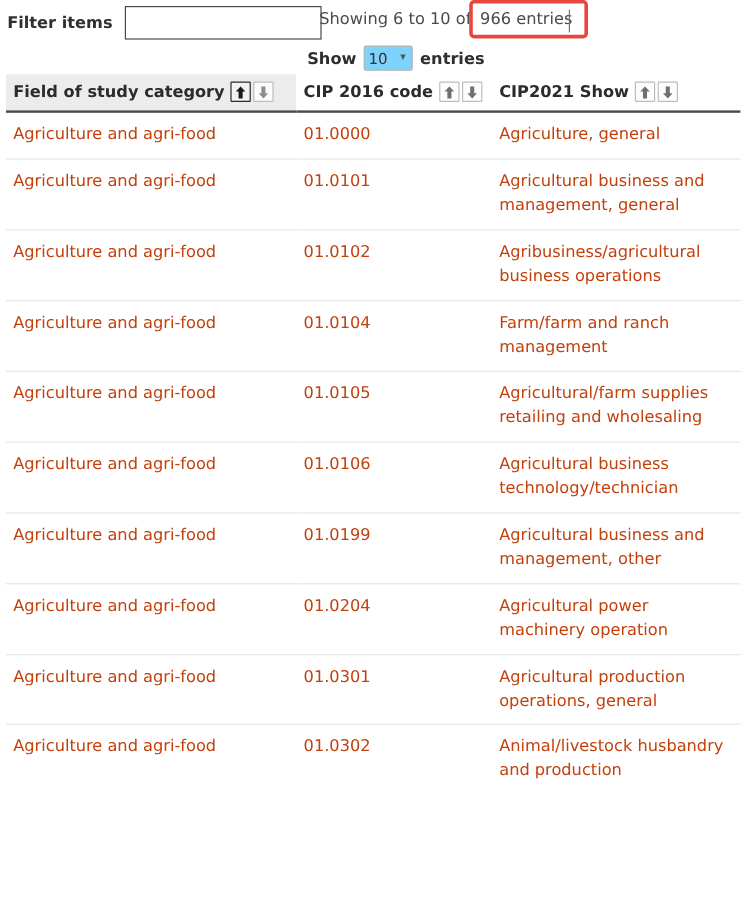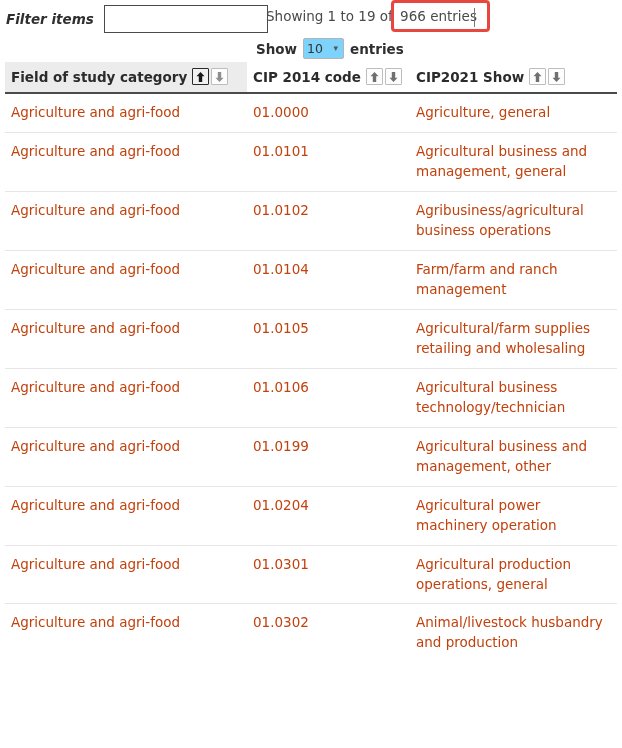--- a/index.html
+++ b/index.html
@@ -29,21 +29,20 @@
     align-items: center;
     height: 38px;
   }
   .filter-label {
     font-size: 13.5px;
     font-weight: bold;
     color: #2f2f2f;
     margin-left: 6px;
     margin-right: 10px;
     white-space: nowrap;
-    font-style: italic;
   }
   .filter-input {
     width: 164px;
     height: 28px;
     box-sizing: border-box;
     border: 1px solid #4a4a4a;
     background: #ffffff;
     outline: none;
     font-family: "DejaVu Sans", "Liberation Sans", sans-serif;
     font-size: 13px;
@@ -191,21 +190,21 @@
 <body>
 
 <div class="controls">
 
   <div class="filter-row">
     <span class="filter-label">Filter items</span>
     <input class="filter-input" type="text" value="" placeholder="" style="">
   </div>
 
   <div class="showing-wrap">
-    <span>Showing 1 to 19 of </span><span class="entries-highlight">966 entries</span>
+    <span>Showing 6 to 10 of </span><span class="entries-highlight">966 entries</span>
   </div>
   <div class="text-caret"></div>
 
   <div class="length-row">
     <span class="lbl">Show</span>
     <span class="select-wrap">
       <select class="length-select">
         <option>10</option>
       </select>
       <span class="select-arrow">▾</span>
@@ -237,21 +236,21 @@
               <svg width="11" height="12" viewBox="0 0 11 12">
                   <path d="M5.5 11 L9.5 6.8 H7.2 V1 H3.8 V6.8 H1.5 Z" fill="#8e8e8e"></path>
                 </svg>
             </span>
           </span>
         </div>
       </th>
 
       <th>
         <div class="th-inner">
-          <span>CIP 2014 code</span>
+          <span>CIP 2016 code</span>
           <span class="sort-btns">
             <span class="sort-btn">
               <svg width="11" height="12" viewBox="0 0 11 12">
                   <path d="M5.5 1 L9.5 5.2 H7.2 V11 H3.8 V5.2 H1.5 Z" fill="#6f6f6f"></path>
                 </svg>
             </span>
             <span class="sort-btn">
               <svg width="11" height="12" viewBox="0 0 11 12">
                   <path d="M5.5 11 L9.5 6.8 H7.2 V1 H3.8 V6.8 H1.5 Z" fill="#6f6f6f"></path>
                 </svg>

